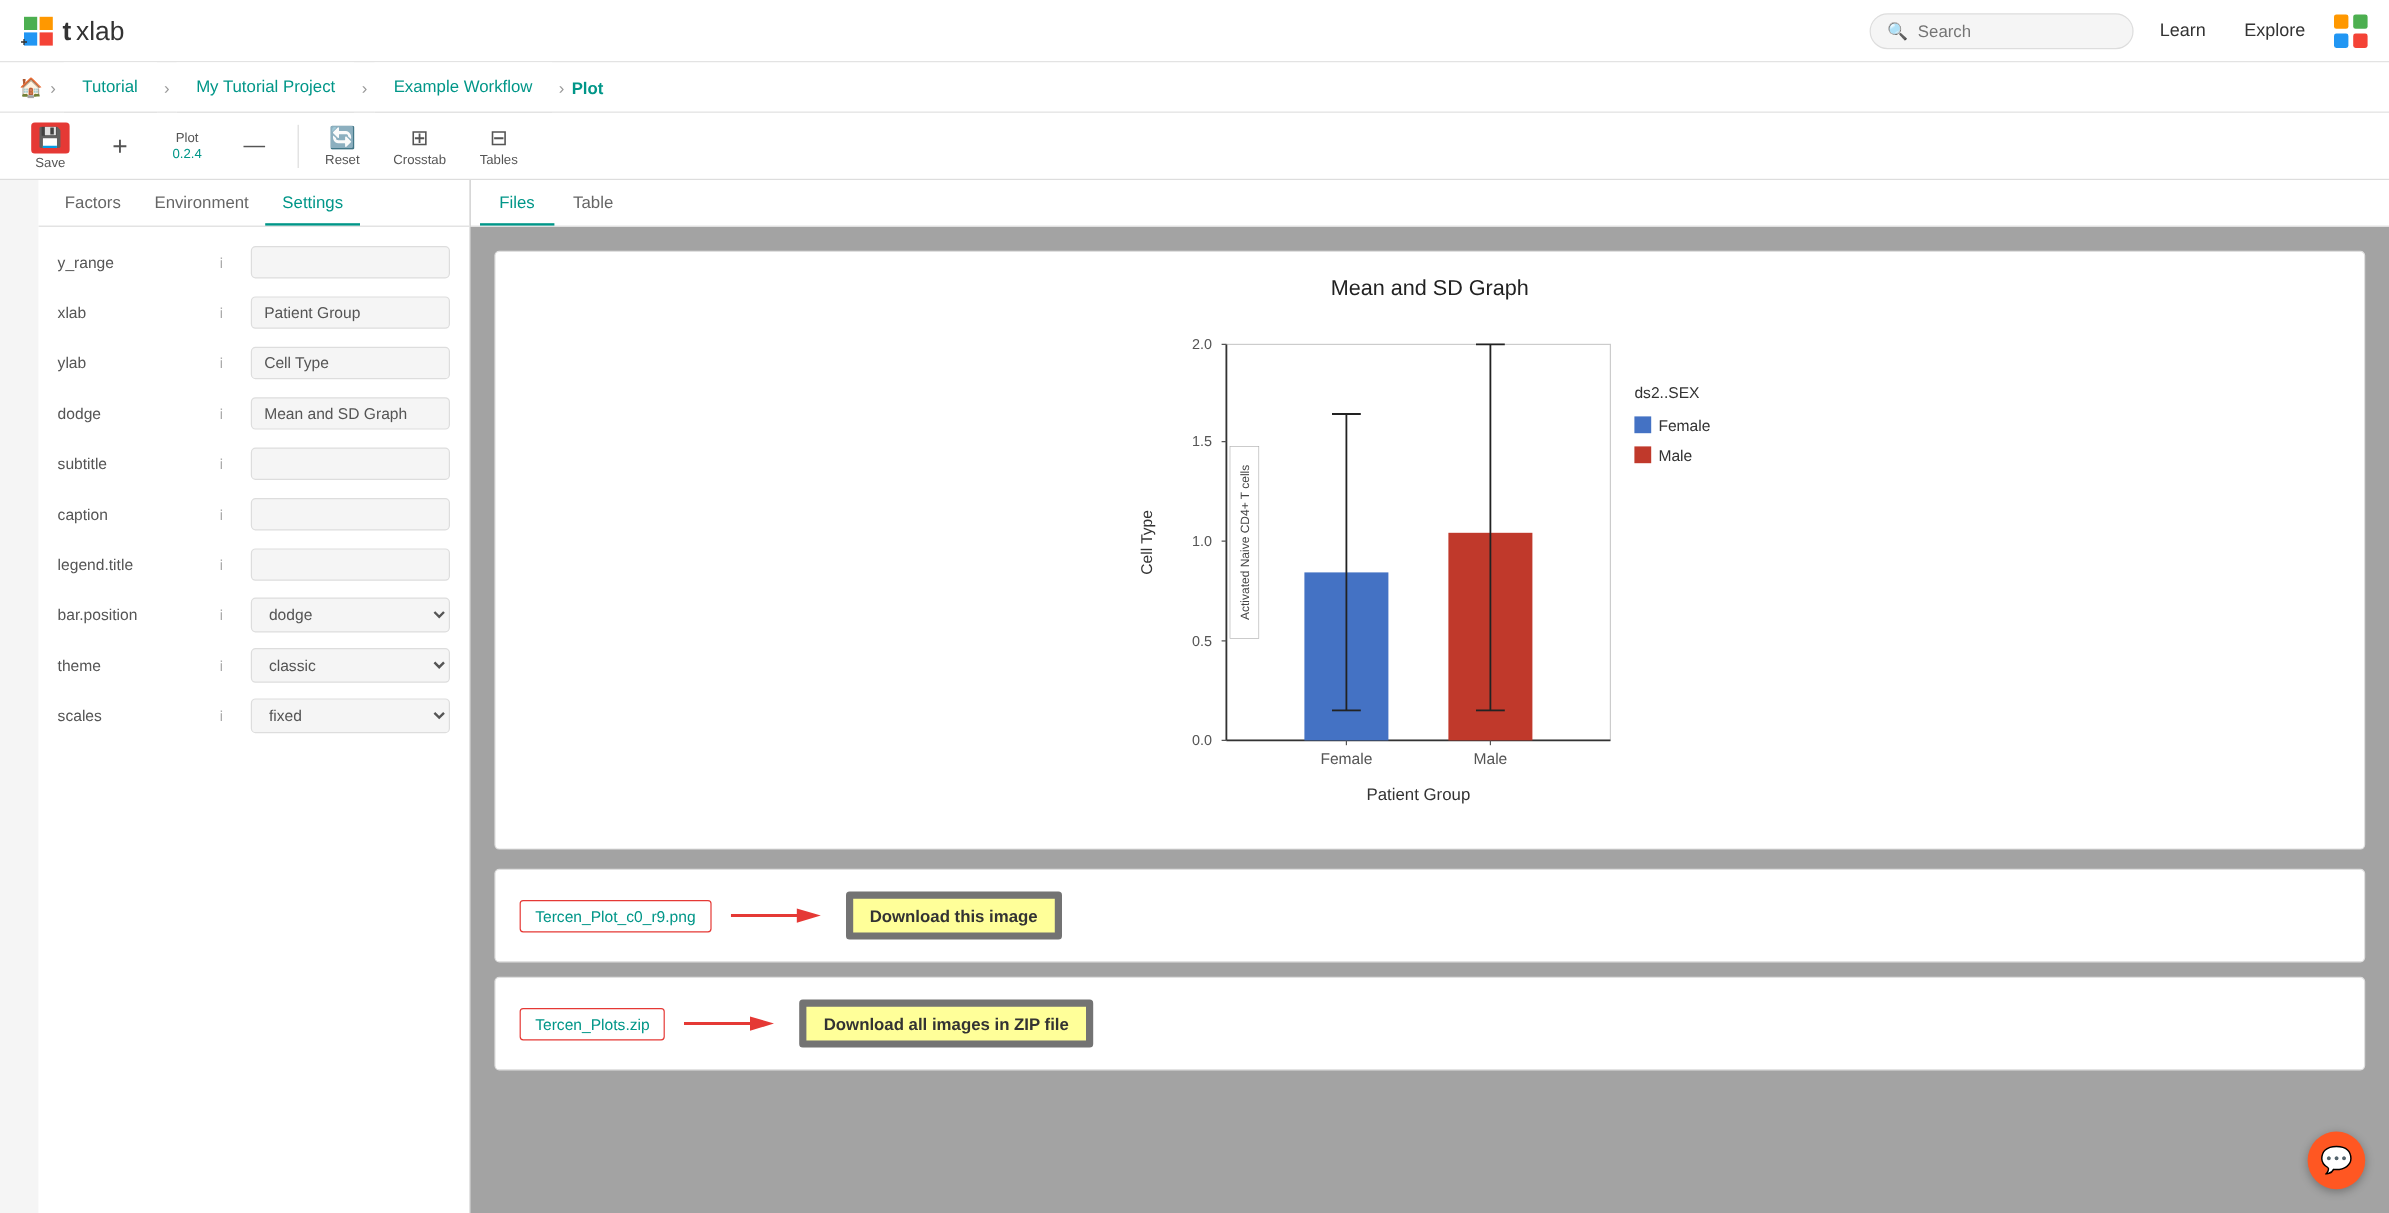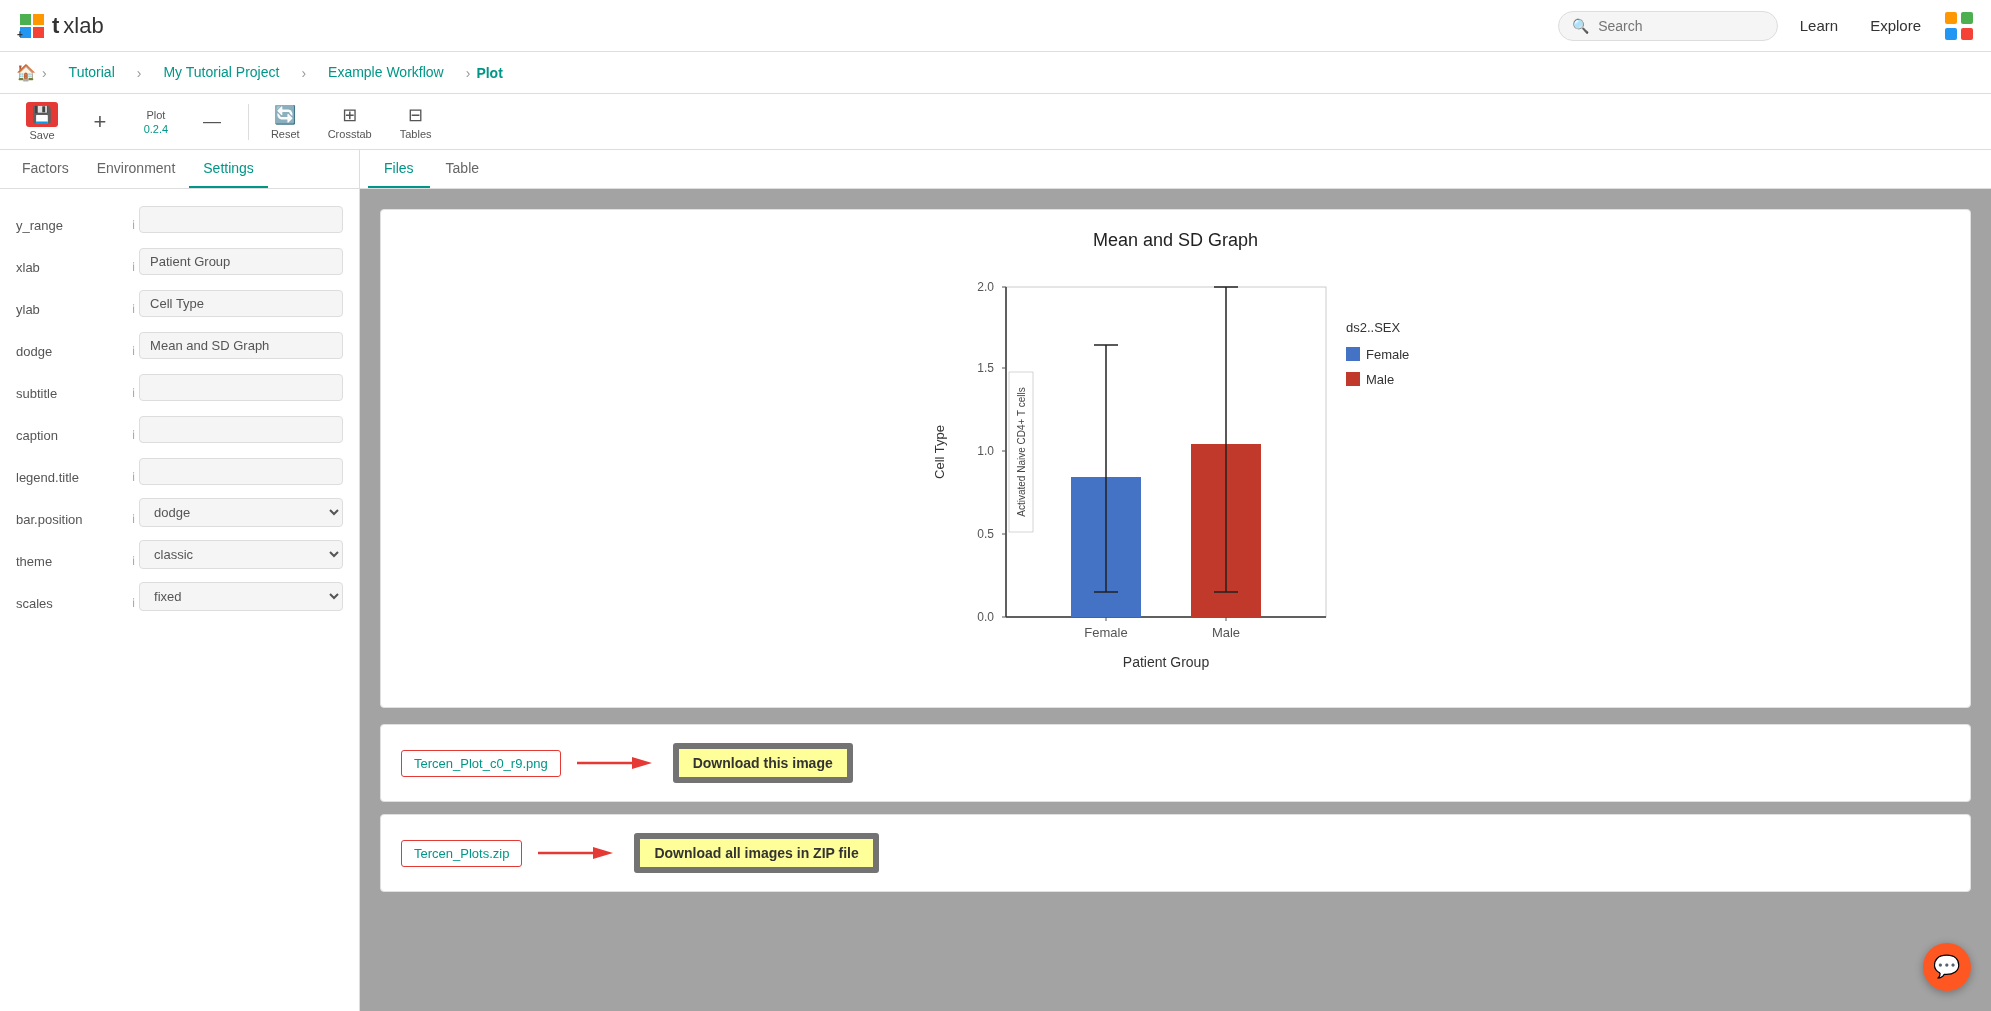--- a/index.html
+++ b/index.html
@@ -26,26 +26,26 @@
     .toolbar-btn { display: flex; flex-direction: column; align-items: center; gap: 2px; background: none; border: none; cursor: pointer; padding: 4px 10px; font-size: 11px; color: #555; min-width: 48px; }
     .toolbar-btn .icon { font-size: 20px; }
     .toolbar-btn.save .icon { background: #e53935; color: #fff; padding: 3px 5px; border-radius: 3px; font-size: 16px; }
     .toolbar-separator { width: 1px; height: 36px; background: #ddd; margin: 0 4px; }
     .toolbar-btn-version { color: #009688; font-size: 11px; }
 
     
     .main { display: flex; height: calc(100vh - 150px); overflow: hidden; }
 
     
-    .left-panel { width: 360px; background: #fff; border-right: 1px solid #ddd; display: flex; flex-direction: column; overflow: hidden; }
+    .left-panel { width: 360px; background: #fff; border-right: 1px solid #ddd; display: flex; flex-direction: column; overflow: hidden; margin-left: 32px; }
     .left-tabs { display: flex; border-bottom: 1px solid #ddd; padding: 0 8px; }
     .left-tab { padding: 10px 14px; cursor: pointer; font-size: 14px; color: #666; border-bottom: 2px solid transparent; background: none; border-top: none; border-left: none; border-right: none; }
     .left-tab.active { color: #009688; border-bottom: 2px solid #009688; }
     .settings-panel { flex: 1; overflow-y: auto; padding: 8px 0; }
-    .setting-row { display: flex; align-items: flex-end; padding: 6px 16px; gap: 4px; min-height: 42px; }
+    .setting-row { display: flex; align-items: center; padding: 6px 16px; gap: 23px; min-height: 42px; }
     .setting-label { min-width: 110px; color: #555; font-size: 13px; }
     .setting-info { color: #aaa; font-size: 12px; cursor: pointer; margin-left: 2px; }
     .setting-value { flex: 1; }
     .setting-input { width: 100%; padding: 5px 10px; border: 1px solid #ddd; border-radius: 4px; background: #f5f5f5; font-size: 13px; color: #555; }
     .setting-select { width: 100%; padding: 5px 10px; border: 1px solid #ddd; border-radius: 4px; background: #f5f5f5; font-size: 13px; color: #555; cursor: pointer; }
 
     
     .right-panel { flex: 1; background: #a3a3a3; display: flex; flex-direction: column; overflow: hidden; }
     .right-tabs { display: flex; border-bottom: 1px solid #ddd; padding: 0 8px; background: #fff; }
     .right-tab { padding: 10px 16px; cursor: pointer; font-size: 14px; color: #666; border-bottom: 2px solid transparent; background: none; border-top: none; border-left: none; border-right: none; }

